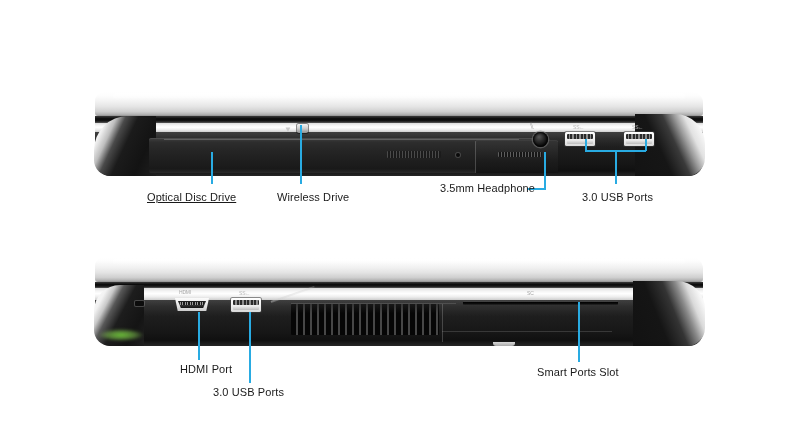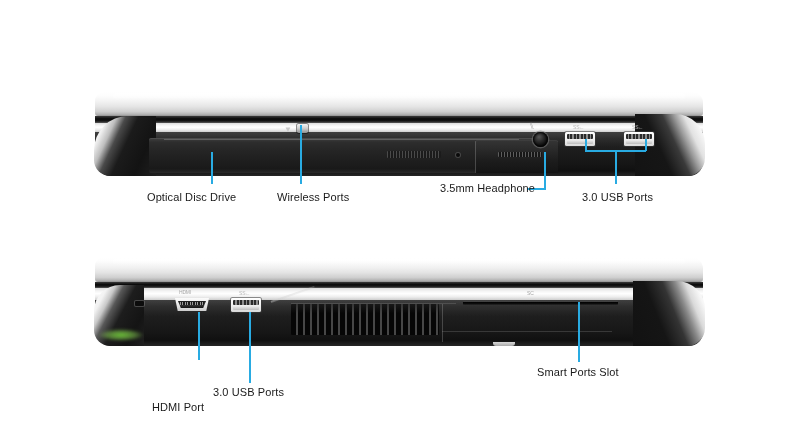--- a/index.html
+++ b/index.html
@@ -412,24 +412,24 @@
     </div>
 
     <span class="usb-ss" style="left:537px; top:33px;">SS←</span>
     <div class="usb" style="left:529px; top:40px;">
       <div class="usb-inner"></div>
       <div class="usb-tongue"></div>
     </div>
   </div>
 
   <div class="leader leader-v" style="left:211px; top:152px; height:32px;"></div>
-  <div class="ann-label" style="left:147px; top:191px;">Optical Disc Drive</div>
+  <div class="ann-label" style="left:147px; top:191px;text-decoration:underline;">Optical Disc Drive</div>
 
   <div class="leader leader-v" style="left:300px; top:125px; height:59px;"></div>
-  <div class="ann-label" style="left:277px; top:191px;">Wireless Ports</div>
+  <div class="ann-label" style="left:277px; top:191px;">Wireless Drive</div>
 
   <div class="leader leader-v" style="left:544px; top:152px; height:36px;"></div>
   <div class="leader leader-h" style="left:527px; top:188px; width:19px;"></div>
   <div class="ann-label" style="left:440px; top:182px;">3.5mm Headphone</div>
 
   <div class="leader leader-v" style="left:585px; top:139px; height:12px;"></div>
   <div class="leader leader-v" style="left:645px; top:139px; height:12px;"></div>
   <div class="leader leader-h" style="left:585px; top:150px; width:61px;"></div>
   <div class="leader leader-v" style="left:615px; top:150px; height:34px;"></div>
   <div class="ann-label" style="left:582px; top:191px;">3.0 USB Ports</div>
@@ -472,21 +472,21 @@
     <div class="battery-seam" style="left:347px; top:47px; height:38px;"></div>
     <div class="panel-seam-h" style="left:347px; top:74px; width:170px;"></div>
 
     <span class="port-tag" style="left:432px; top:34px;">SC</span>
     <div class="smartcard-slot" style="left:368px; top:44px; width:155px;"></div>
 
     <div class="foot" style="left:398px; top:85px; width:22px; height:4px;"></div>
   </div>
 
   <div class="leader leader-v" style="left:198px; top:312px; height:48px;"></div>
-  <div class="ann-label" style="left:152px; top:363px;margin-top:38px;">HDMI Port</div>
+  <div class="ann-label" style="left:180px; top:363px;">HDMI Port</div>
 
   <div class="leader leader-v" style="left:249px; top:312px; height:71px;"></div>
   <div class="ann-label" style="left:213px; top:386px;">3.0 USB Ports</div>
 
   <div class="leader leader-v" style="left:578px; top:302px; height:60px;"></div>
   <div class="ann-label" style="left:537px; top:366px;">Smart Ports Slot</div>
 
 </div>
 
 </body></html>

